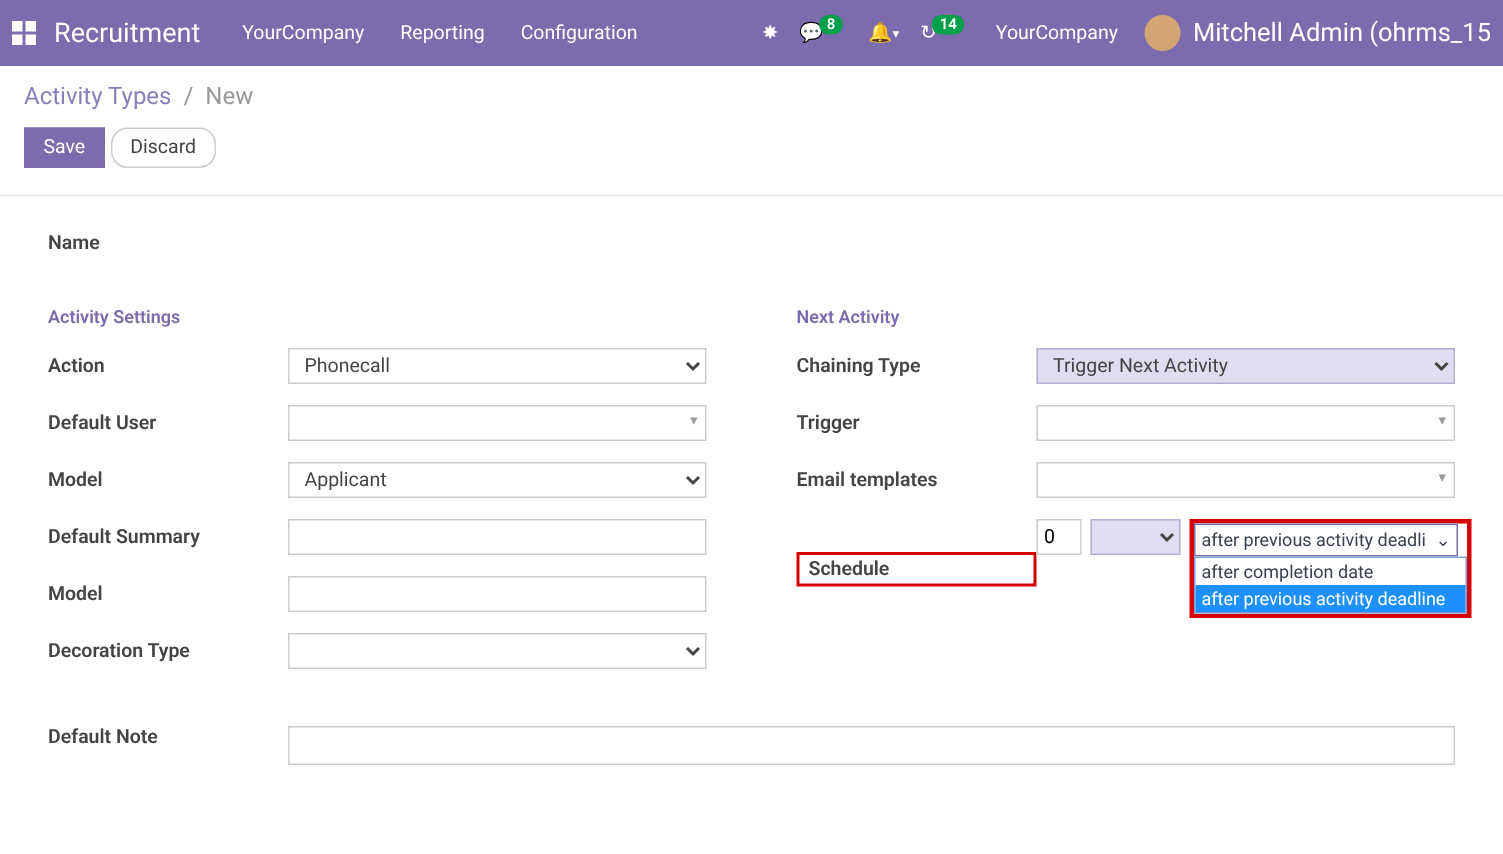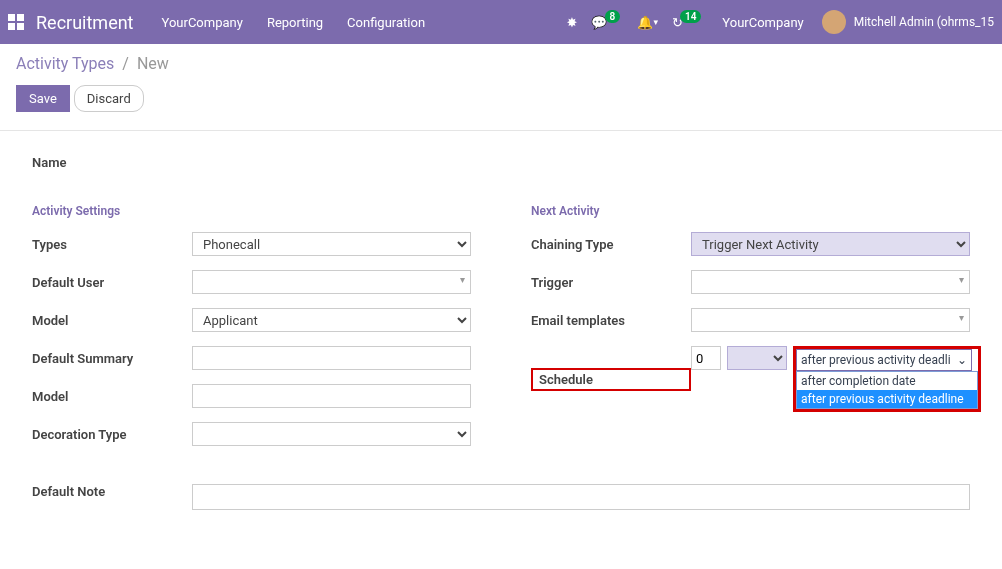--- a/index.html
+++ b/index.html
@@ -9,21 +9,21 @@
 .navbar { background: #7c6bad; height: 44px; display: flex; align-items: center; padding: 0 8px; color: #fff; }
 .apps-icon { width: 16px; height: 16px; display: grid; grid-template-columns: 1fr 1fr; grid-template-rows: 1fr 1fr; gap: 2px; margin-right: 12px; }
 .apps-icon div { background: #fff; }
 .brand { font-size: 18px; font-weight: 400; margin-right: 28px; }
 .nav-link { color: #fff; font-size: 13px; margin-right: 24px; cursor: pointer; }
 .nav-spacer { flex: 1; }
 .nav-icon { margin-left: 14px; position: relative; display: flex; align-items: center; }
 .badge { background: #00a04a; color: #fff; font-size: 10px; border-radius: 8px; padding: 1px 5px; position: relative; top: -6px; left: -3px; font-weight: 600; }
 .company { margin-left: 18px; font-size: 13px; }
 .avatar { width: 24px; height: 24px; border-radius: 50%; background: #d4a574; margin-left: 18px; margin-right: 8px; display: inline-block; }
-.user { font-size: 12px; }
+.user { font-size: 17px; }
 
 
 .page-top { padding: 10px 16px 4px; }
 .breadcrumb { color: #8b7fb8; font-size: 16px; }
 .breadcrumb .sep { color: #999; margin: 0 4px; }
 .breadcrumb .current { color: #999; }
 .actions { margin-top: 12px; display: flex; gap: 4px; }
 .btn { padding: 5px 12px; font-size: 13px; cursor: pointer; border: 1px solid; }
 .btn-primary { background: #7c6bad; color: #fff; border-color: #7c6bad; }
 .btn-secondary { background: #fff; color: #444; border-color: #ccc; border-radius: 11px; }
@@ -97,21 +97,21 @@
 
 <div class="sheet">
   <label class="name-label">Name</label>
 
   <div class="columns">
 
     <div class="col" style="position:relative;">
       <div class="section-title">Activity Settings</div>
 
       <div class="field-row">
-        <div class="field-label">Types</div>
+        <div class="field-label">Action</div>
         <div class="field-input"><select><option>Phonecall</option></select></div>
       </div>
       <div class="field-row">
         <div class="field-label">Default User</div>
         <div class="field-input m2o"><input type="text" style=""></div>
       </div>
       <div class="field-row">
         <div class="field-label">Model</div>
         <div class="field-input"><select><option>Applicant</option></select></div>
       </div>

